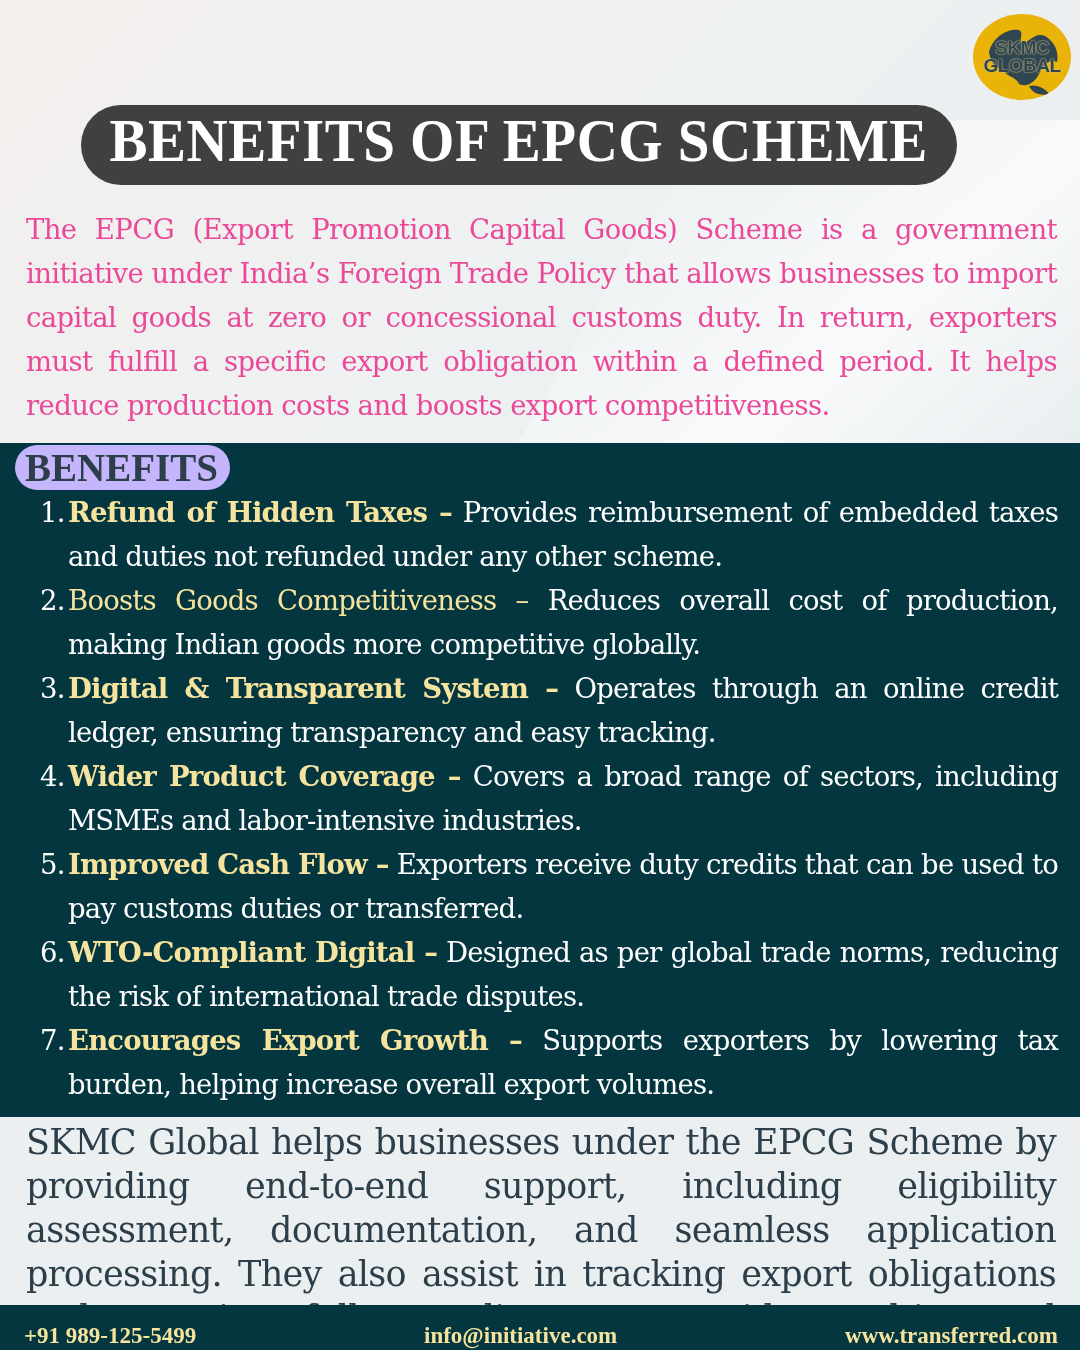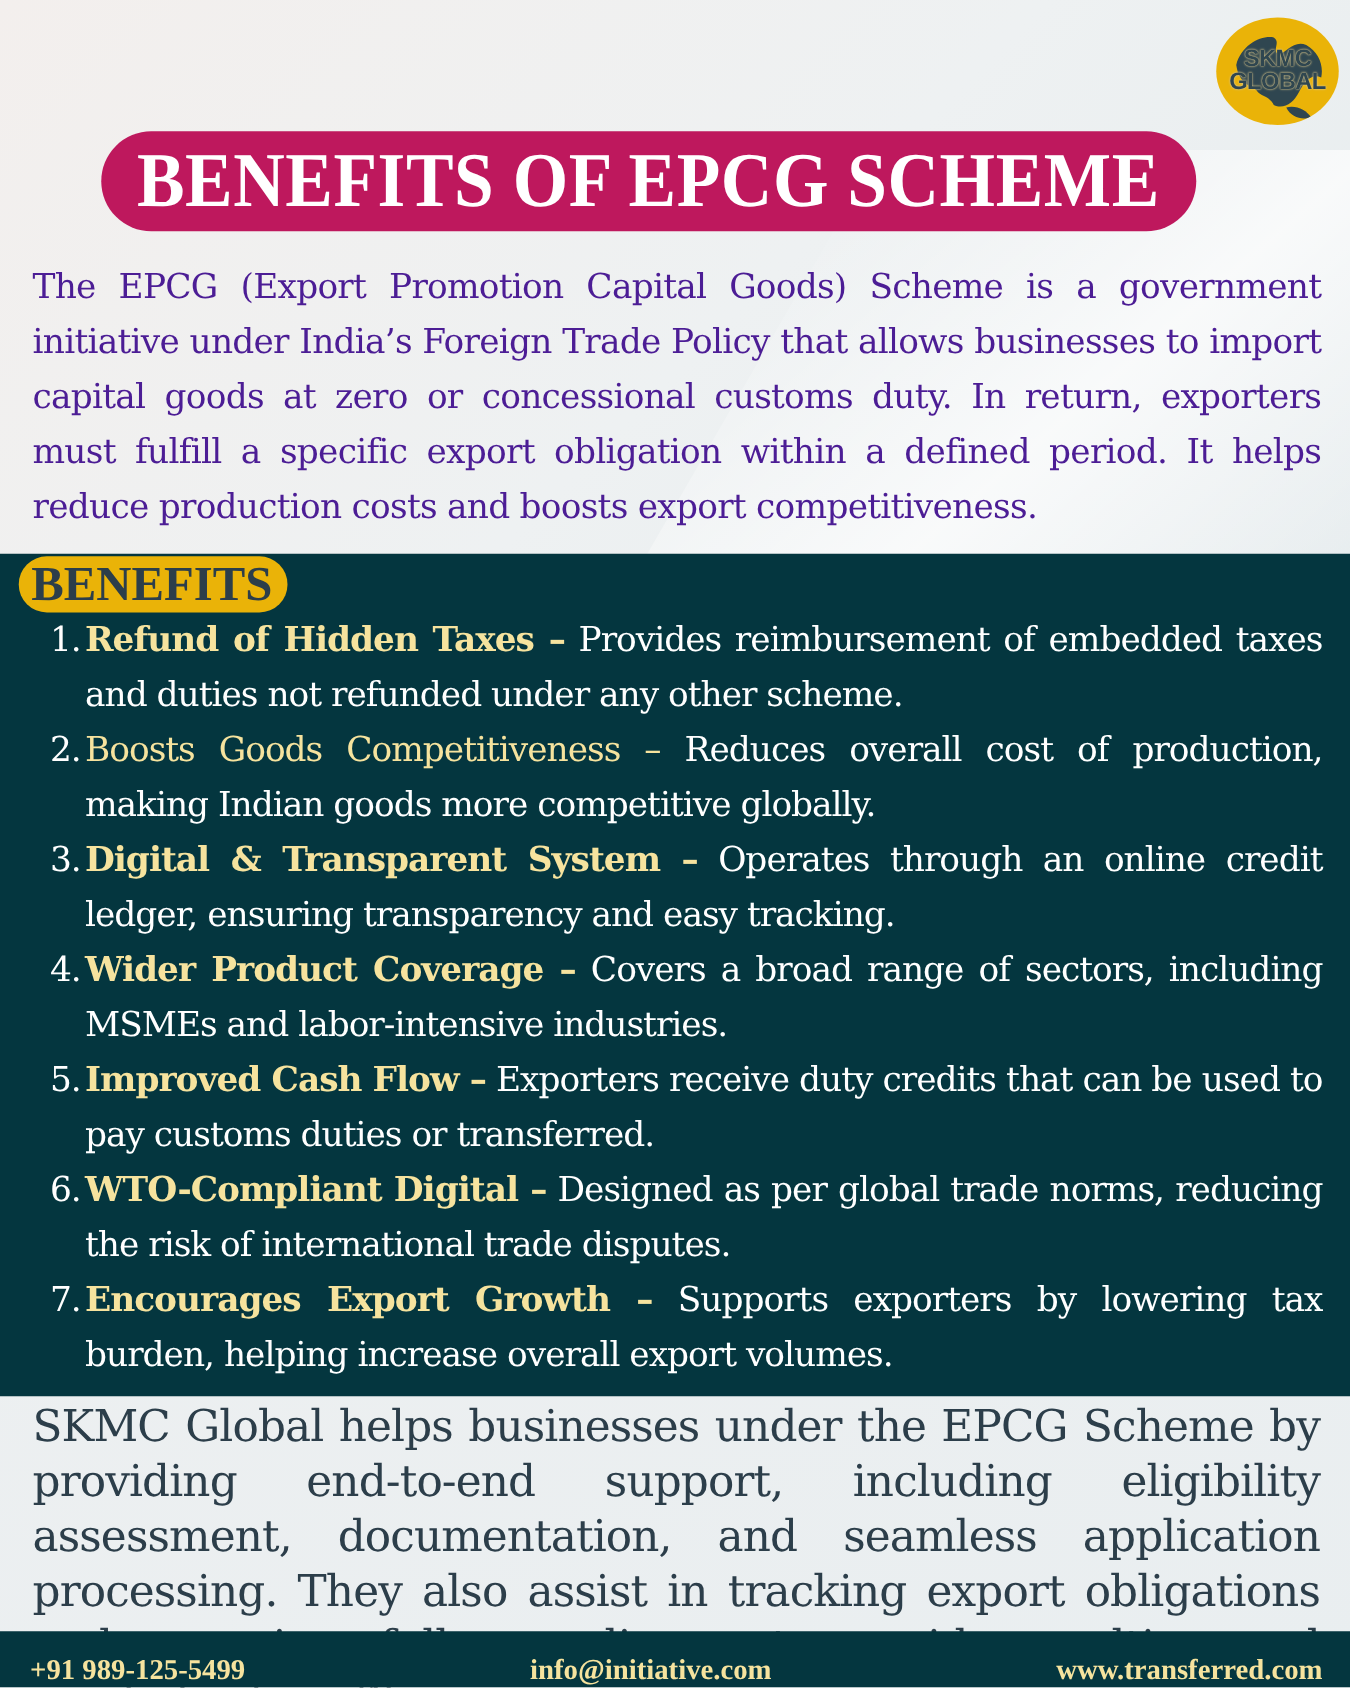--- a/index.html
+++ b/index.html
@@ -27,40 +27,40 @@
   }
   .logo svg { position:absolute; left:6px; top:8px; }
   .logo-text {
     position:relative; font-family:"Liberation Sans", sans-serif; font-weight:bold;
     color:#2f4650; font-size:19px; line-height:18px; letter-spacing:-0.5px;
     text-shadow: 0 0 2px #d9c58a, 0 0 1px #d9c58a;
     text-align:center;
   }
   .title-pill {
     position:absolute; left:81px; top:105px; width:876px; height:80px;
-    background:#be185d; border-radius:40px;
-    display:flex; align-items:center; justify-content:center;
+    background:#404040; border-radius:40px;
+    display:flex; align-items:flex-start; justify-content:center;
   }
   .title-text {
     color:#ffffff; font-family:"Liberation Serif", serif; font-weight:bold;
     font-size:62px; letter-spacing:0.5px; transform: scaleX(0.92);
     white-space:nowrap;
   }
   .intro {
     position:absolute; left:26px; top:207px; width:1031px;
-    color:#4c1d95; font-size:27.5px; line-height:44px; text-align:justify;
+    color:#ec4899; font-size:27.5px; line-height:44px; text-align:justify;
     font-family:"DejaVu Serif", serif; letter-spacing:-0.6px;
   }
   .benefits-panel {
     position:absolute; left:0; top:443px; width:1080px; height:674px;
     background:#04363f;
   }
   .benefits-tag {
     position:absolute; left:15px; top:445px; height:45px; padding:0 12px 0 10px;
-    background:#eab308; border-radius:23px;
+    background:#c4b5fd; border-radius:23px;
     color:#2c3e4a; font-family:"Liberation Serif", serif; font-weight:bold;
     font-size:39px; line-height:45px;
   }
   .list {
     position:absolute; left:40px; top:490px; width:1018px;
     list-style:none;
   }
   .list li {
     display:flex; color:#ffffff; font-size:27.5px; line-height:44px;
     font-family:"DejaVu Serif", serif; letter-spacing:-0.8px;

